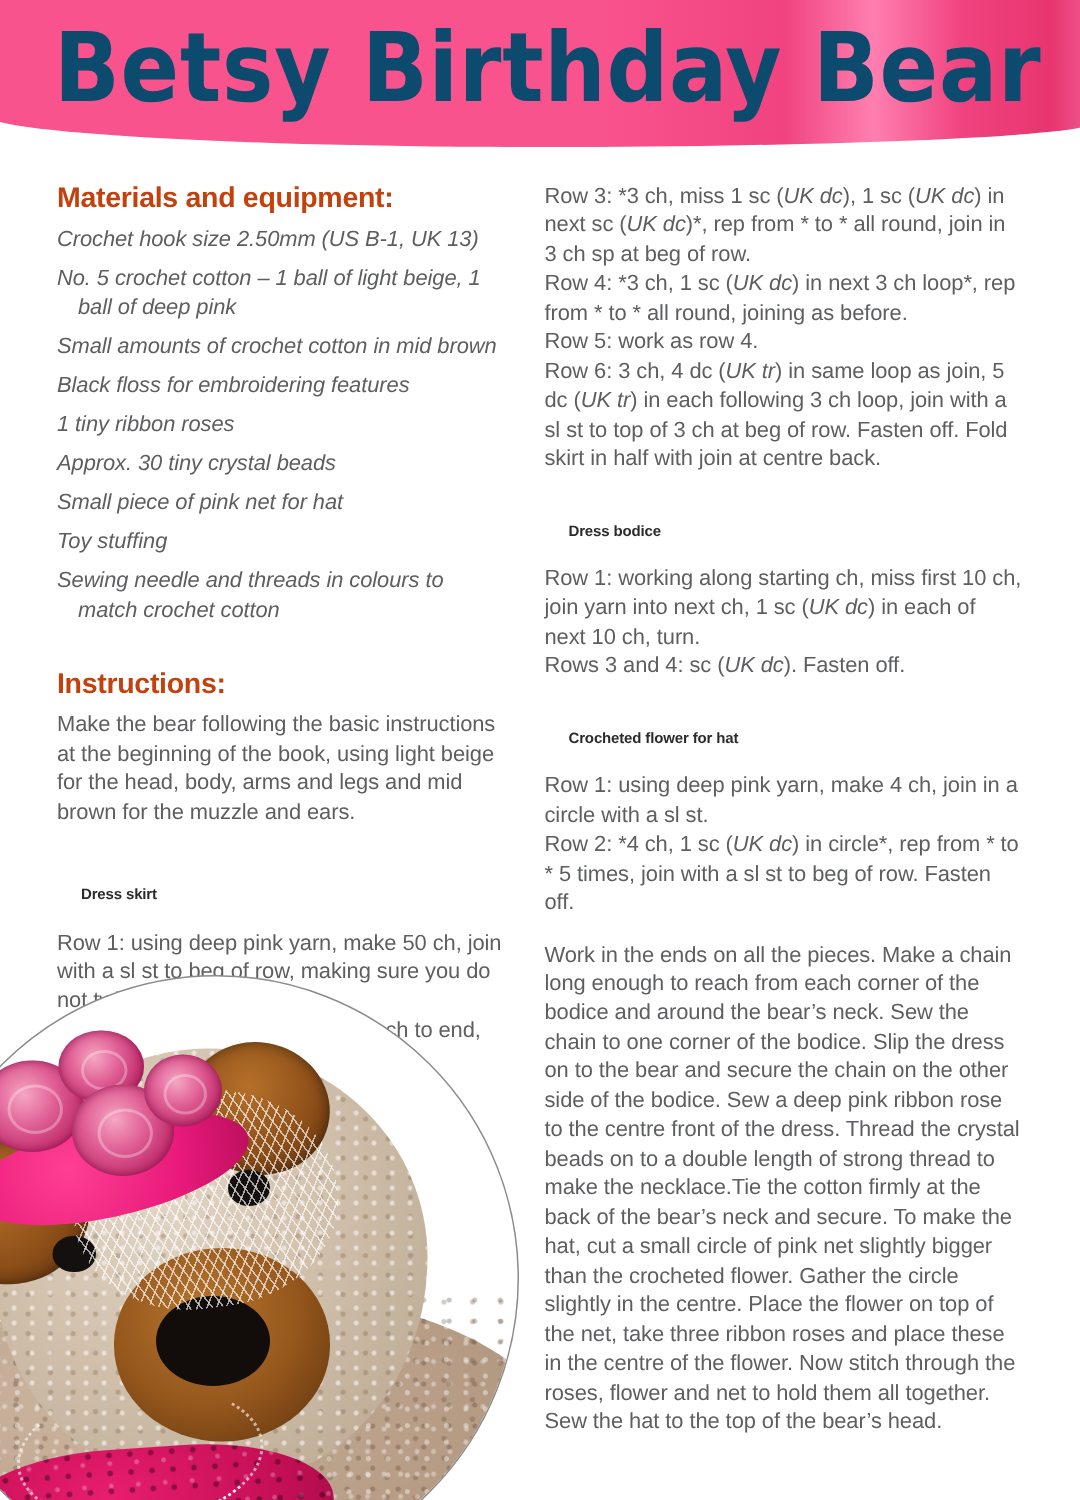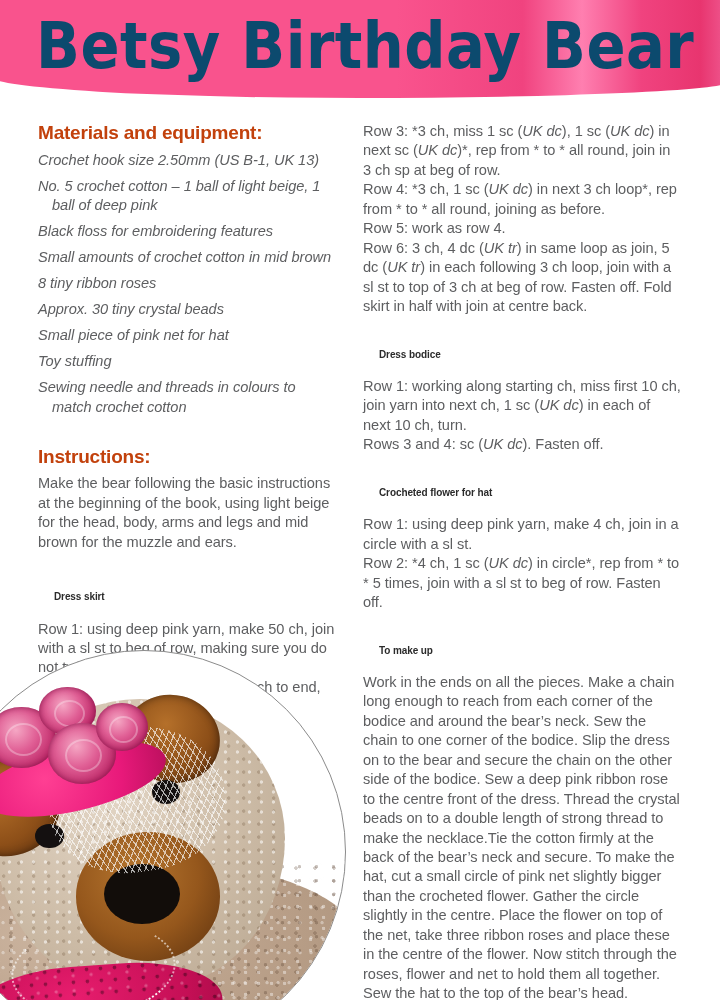--- a/index.html
+++ b/index.html
@@ -302,23 +302,23 @@
   <div class="banner-title">Betsy Birthday Bear</div>
 </div>
 
 <div class="col col-left">
 
   <h2 class="sec-head">Materials and equipment:</h2>
 
   <ul class="materials">
     <li class="mat-item">Crochet hook size 2.50mm (US B-1, UK 13)</li>
     <li class="mat-item">No. 5 crochet cotton – 1 ball of light beige, 1 ball of deep pink</li>
+    <li class="mat-item">Small amounts of crochet cotton in mid brown</li>
     <li class="mat-item">Black floss for embroidering features</li>
-    <li class="mat-item">Small amounts of crochet cotton in mid brown</li>
-    <li class="mat-item">8 tiny ribbon roses</li>
+    <li class="mat-item">1 tiny ribbon roses</li>
     <li class="mat-item">Approx. 30 tiny crystal beads</li>
     <li class="mat-item">Small piece of pink net for hat</li>
     <li class="mat-item">Toy stuffing</li>
     <li class="mat-item">Sewing needle and threads in colours to match crochet cotton</li>
   </ul>
 
   <div class="gap-md"></div>
 
   <h2 class="sec-head">Instructions:</h2>
   <p class="body-text">Make the bear following the basic instructions at the beginning of the book, using light beige for the head, body, arms and legs and mid brown for the muzzle and ears.</p>
@@ -344,21 +344,20 @@
   <p class="body-text">Rows 3 and 4: sc (<span class="ital">UK dc</span>). Fasten off.</p>
 
   <div class="gap-sm"></div>
 
   <h3 class="sub-head">Crocheted flower for hat</h3>
   <p class="body-text">Row 1: using deep pink yarn, make 4 ch, join in a circle with a sl st.</p>
   <p class="body-text">Row 2: *4 ch, 1 sc (<span class="ital">UK dc</span>) in circle*, rep from * to * 5 times, join with a sl st to beg of row. Fasten off.</p>
 
   <div class="gap-sm"></div>
 
-  <h3 class="sub-head">To make up</h3>
   <p class="body-text">Work in the ends on all the pieces. Make a chain long enough to reach from each corner of the bodice and around the bear’s neck. Sew the chain to one corner of the bodice. Slip the dress on to the bear and secure the chain on the other side of the bodice. Sew a deep pink ribbon rose to the centre front of the dress. Thread the crystal beads on to a double length of strong thread to make the necklace.Tie the cotton firmly at the back of the bear’s neck and secure. To make the hat, cut a small circle of pink net slightly bigger than the crocheted flower. Gather the circle slightly in the centre. Place the flower on top of the net, take three ribbon roses and place these in the centre of the flower. Now stitch through the roses, flower and net to hold them all together. Sew the hat to the top of the bear’s head.</p>
 </div>
 
 <div class="photo-wrap">
   <div class="photo-inner">
     <div class="body-fur"></div>
     <div class="head"></div>
     <div class="ear ear-l"></div>
     <div class="ear ear-r"></div>
     <div class="muzzle"></div>

